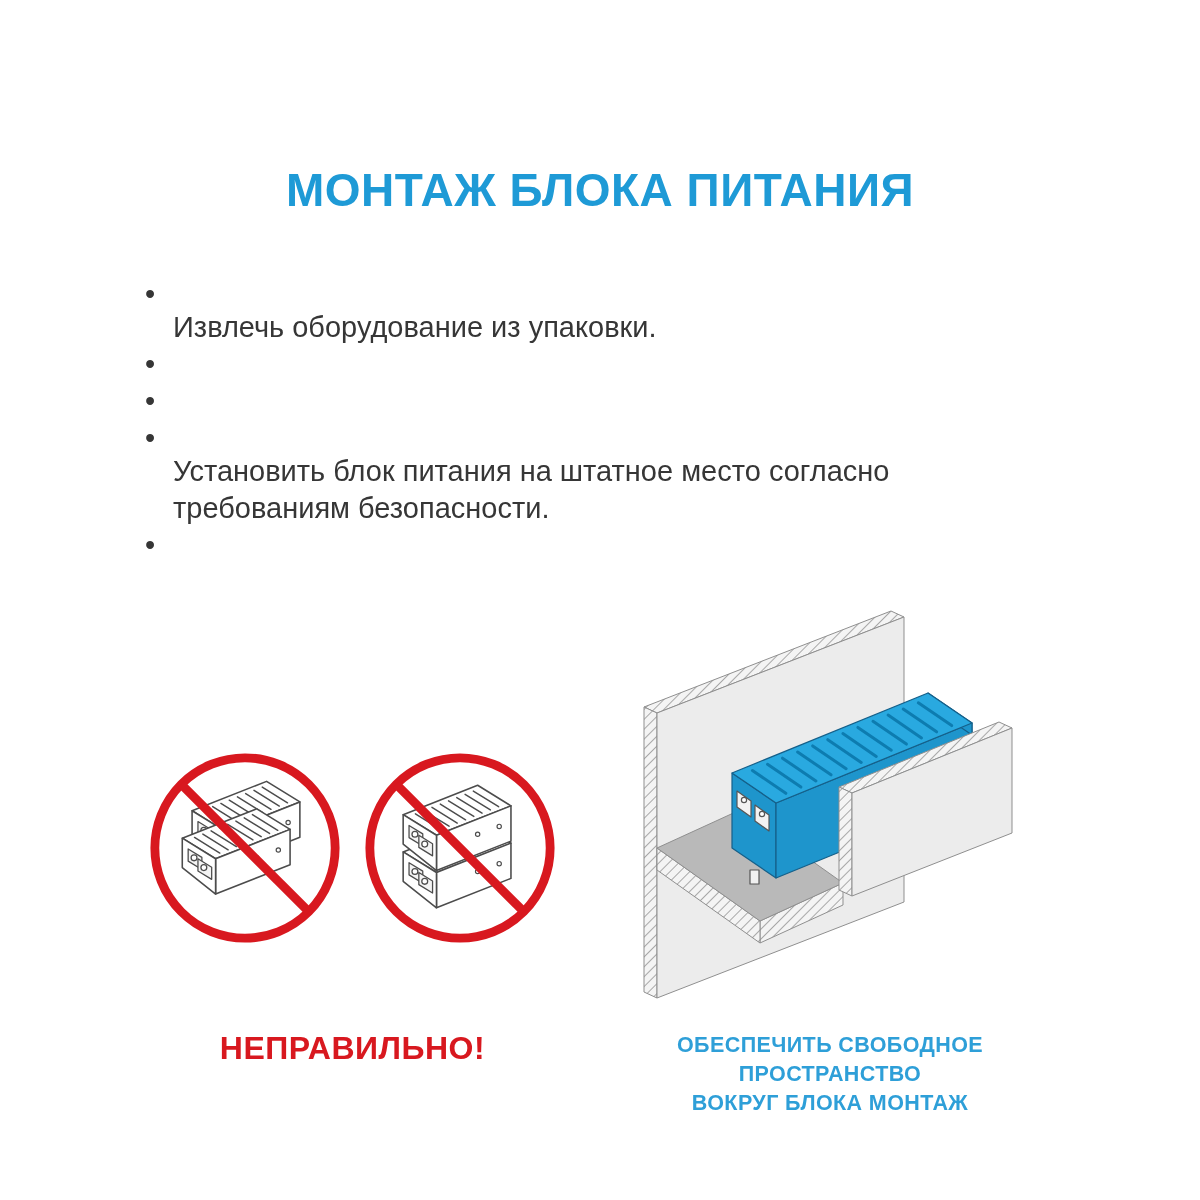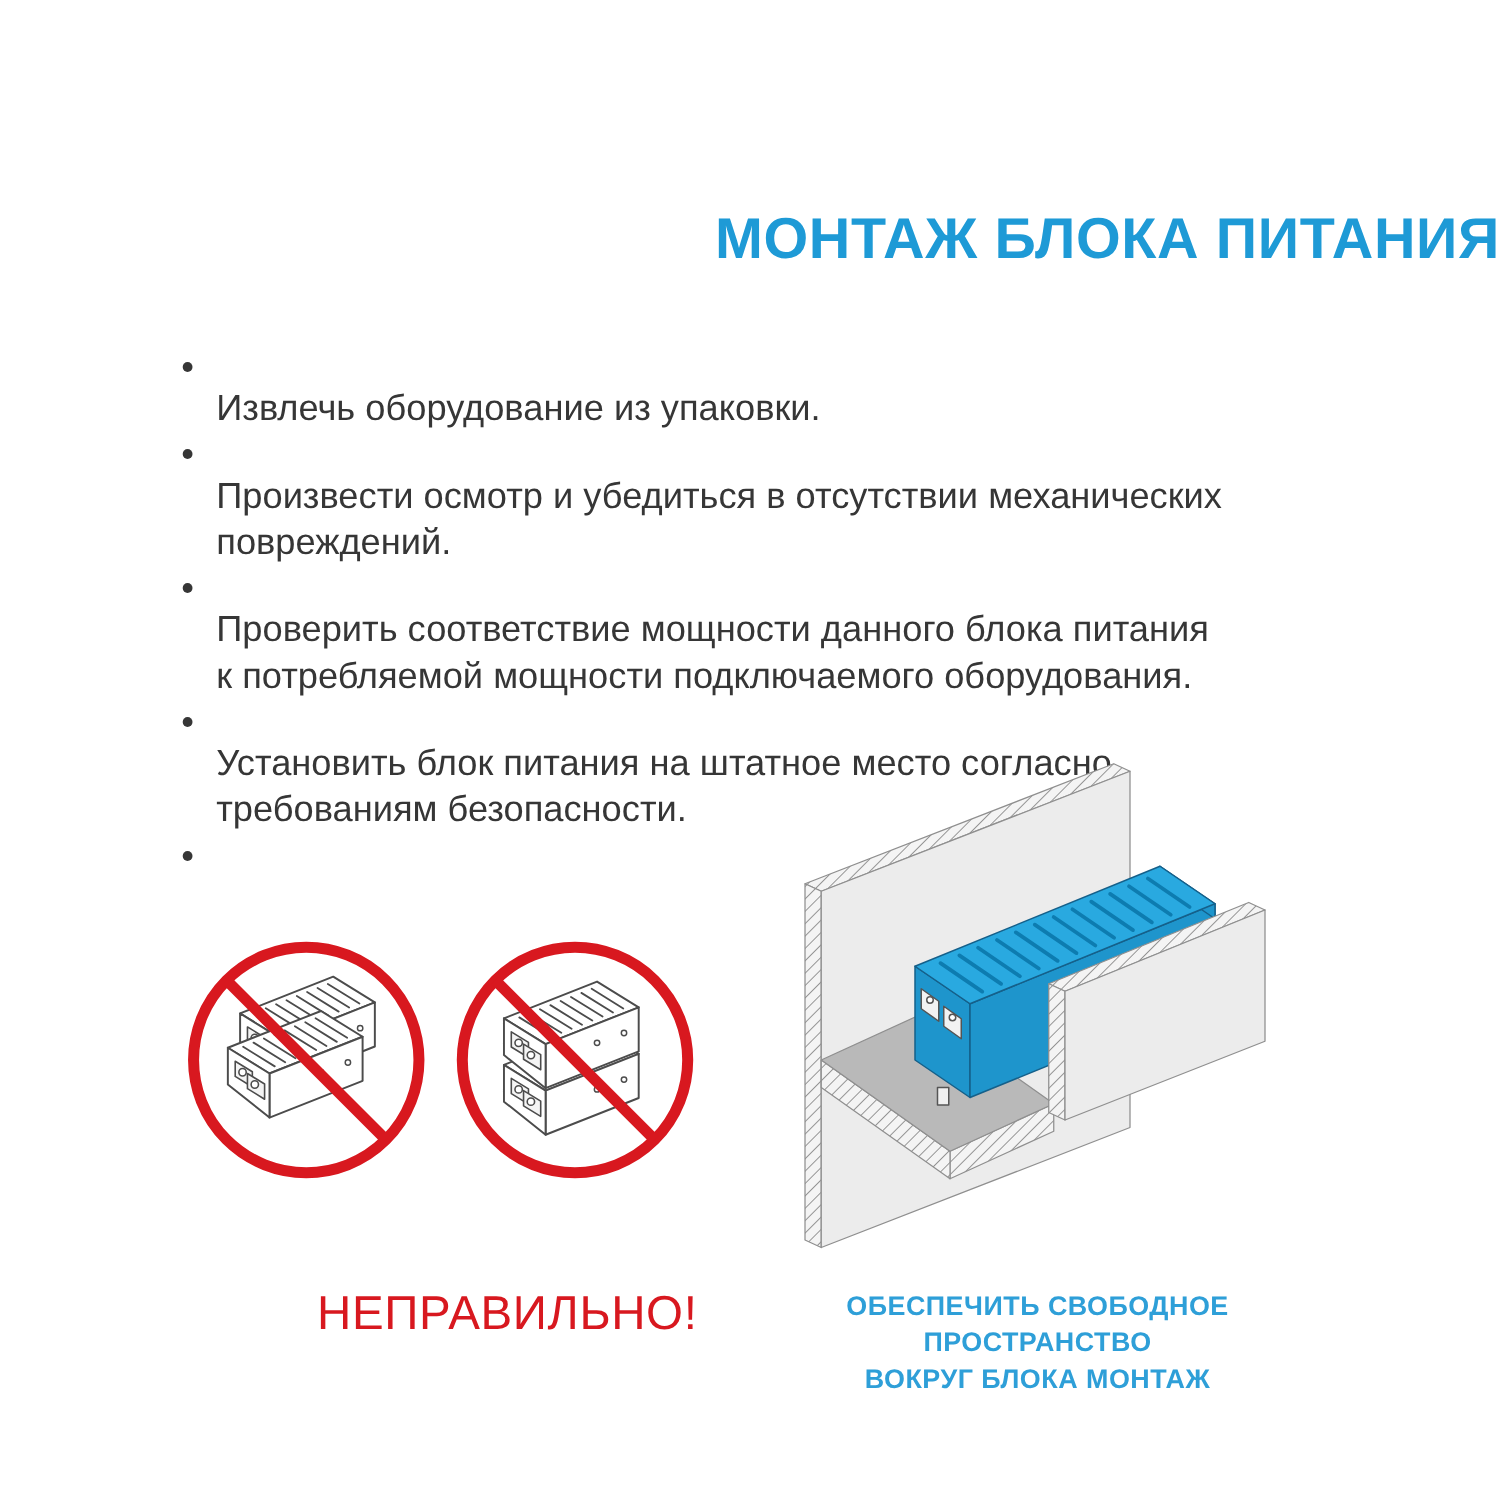--- a/index.html
+++ b/index.html
@@ -13,21 +13,21 @@
     --shelf-gray:#B9B9B9;
     --line-gray:#8F8F8F;
   }
   *{margin:0;padding:0;box-sizing:border-box;}
   html,body{width:1200px;height:1200px;background:#ffffff;overflow:hidden;}
   body{font-family:"Liberation Sans","DejaVu Sans",sans-serif;position:relative;}
   .canvas{position:absolute;inset:0;width:1200px;height:1200px;background:#fff;}
 
   .title{
     position:absolute;left:0;top:163px;width:1200px;
-    text-align:right;font-size:46px;font-weight:700;
+    text-align:center;font-size:46px;font-weight:700;
     letter-spacing:0.5px;color:var(--accent-blue);
   }
   .bullet-list{
     position:absolute;left:145px;top:276px;width:950px;
     list-style:none;
   }
   .bullet-list li{
     display:flex;align-items:flex-start;
     font-size:29px;line-height:37px;color:var(--body-text);
   }
@@ -37,21 +37,21 @@
   .bullet-list .item-text{white-space:pre-line;margin-top:33px;}
 
   .no-icon{position:absolute;width:196px;height:196px;}
   .no-icon.first{left:147px;top:750px;}
   .no-icon.second{left:362px;top:750px;}
 
   .main-illustration{position:absolute;left:630px;top:604px;width:430px;height:430px;}
 
   .wrong-label{
     position:absolute;left:147px;top:1030px;width:411px;
-    text-align:right;font-size:38px;font-weight:400;
+    text-align:center;font-size:32px;font-weight:700;
     letter-spacing:0.5px;color:var(--alert-red);
   }
   .correct-caption{
     position:absolute;left:590px;top:1031px;width:480px;
     text-align:center;font-size:21.5px;line-height:29px;font-weight:700;
     letter-spacing:0.4px;color:var(--caption-blue);white-space:pre-line;
   }
 </style>
 </head>
 <body>
@@ -60,27 +60,23 @@
 
   <h1 class="title">МОНТАЖ БЛОКА ПИТАНИЯ</h1>
 
   <ul class="bullet-list">
     <li>
       <span class="marker">•</span>
       <span class="item-text">Извлечь оборудование из упаковки.</span>
     </li>
     <li>
       <span class="marker">•</span>
-      <span class="item-text">Произвести осмотр и убедиться в отсутствии механических
-повреждений.</span>
-    </li>
-    <li>
-      <span class="marker">•</span>
-      <span class="item-text">Проверить соответствие мощности данного блока питания
-к потребляемой мощности подключаемого оборудования.</span>
+    </li>
+    <li>
+      <span class="marker">•</span>
     </li>
     <li>
       <span class="marker">•</span>
       <span class="item-text">Установить блок питания на штатное место согласно
 требованиям безопасности.</span>
     </li>
     <li>
       <span class="marker">•</span>
     </li>
   </ul>

